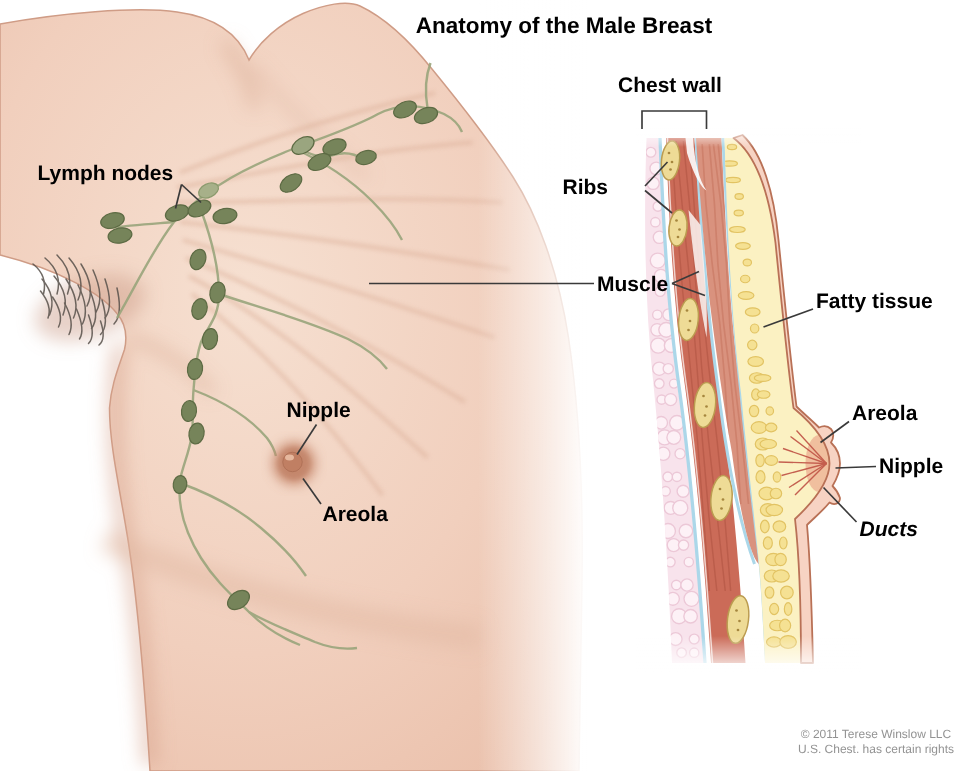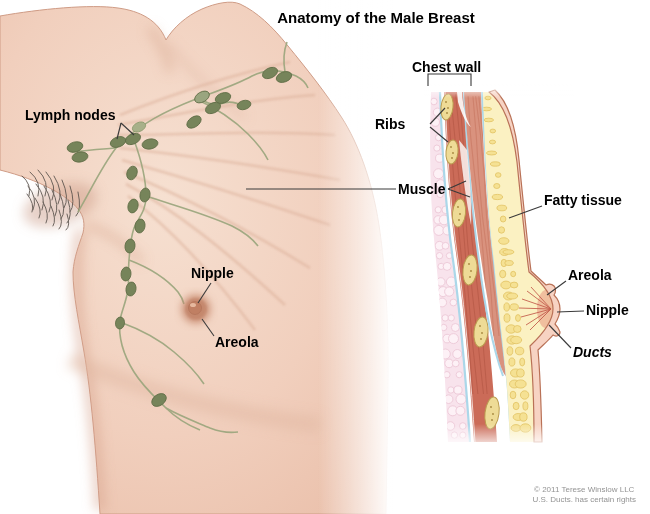--- a/index.html
+++ b/index.html
@@ -5,21 +5,21 @@
   html,body{margin:0;padding:0;background:#fff;}
   #stage{position:relative;width:650px;height:514px;background:#fff;overflow:hidden;
          font-family:"Liberation Sans","DejaVu Sans",sans-serif;}
   #art{position:absolute;left:0;top:0;width:650px;height:514px;}
   .label{position:absolute;font-weight:bold;font-size:14px;color:#000;white-space:nowrap;line-height:16px;}
   #page-title{position:absolute;left:269px;top:9px;width:214px;text-align:center;
               font-weight:bold;font-size:15px;color:#000;white-space:nowrap;}
   #lbl-lymph{left:25px;top:107px;}
   #lbl-nipple-l{left:191px;top:265px;}
   #lbl-areola-l{left:215px;top:334px;}
-  #lbl-chestwall{left:412px;top:59px;text-align:center;}
+  #lbl-chestwall{left:412px;top:48px;text-align:center;}
   #lbl-ribs{left:375px;top:116px;}
   #lbl-muscle{left:398px;top:181px;}
   #lbl-fatty{left:544px;top:192px;}
   #lbl-areola-r{left:568px;top:267px;}
   #lbl-nipple-r{left:586px;top:302px;}
   #lbl-ducts{left:573px;top:344px;font-style:italic;}
   #credit{position:absolute;right:14px;top:485px;text-align:center;font-size:8px;
           line-height:9.5px;color:#939393;}
 </style>
 </head>
@@ -367,16 +367,16 @@
 <div class="label" id="lbl-areola-l">Areola</div>
 <div class="label" id="lbl-chestwall">Chest wall</div>
 <div class="label" id="lbl-ribs">Ribs</div>
 <div class="label" id="lbl-muscle">Muscle</div>
 <div class="label" id="lbl-fatty">Fatty tissue</div>
 <div class="label" id="lbl-areola-r">Areola</div>
 <div class="label" id="lbl-nipple-r">Nipple</div>
 <div class="label" id="lbl-ducts">Ducts</div>
 <div id="credit">
   <div>© 2011 Terese Winslow LLC</div>
-  <div>U.S. Ducts. has certain rights</div>
+  <div>U.S. Chest. has certain rights</div>
 </div>
 
 </div>
 
 </body></html>

